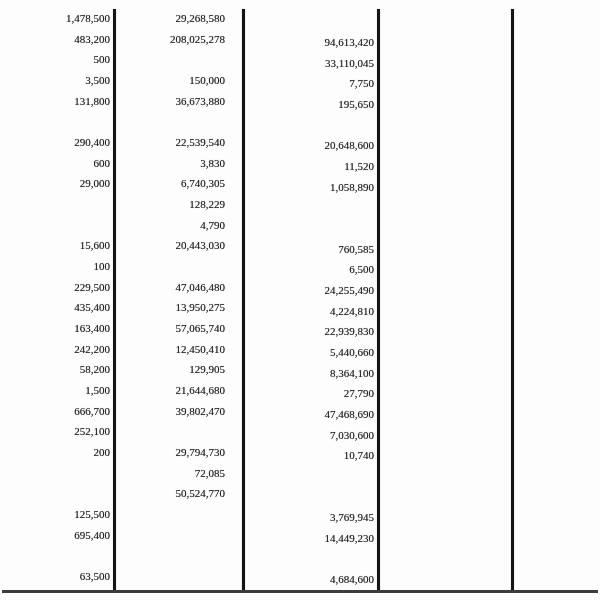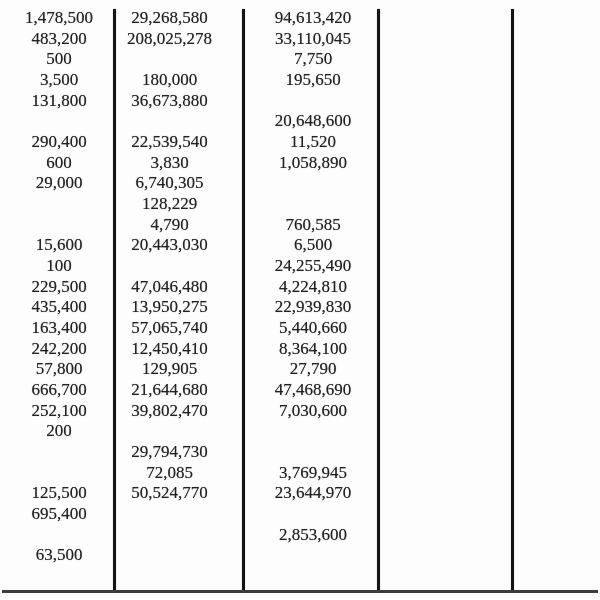--- a/index.html
+++ b/index.html
@@ -11,28 +11,28 @@
     position: relative;
     width: 600px;
     height: 600px;
     background: #fdfdfd;
     overflow: hidden;
     font-family: "Liberation Serif", "DejaVu Serif", serif;
   }
   .col {
     position: absolute;
     top: 8px;
-    text-align: center;
+    text-align: right;
     color: #222222;
-    font-size: 17px;
+    font-size: 11px;
     text-shadow: 0 0 0.8px rgba(34,34,34,0.55);
   }
   .col-1 { left: 8px;   width: 102px; }
   .col-2 { left: 114px; width: 111px; }
-  .col-3 { left: 252px; width: 122px; }
+  .col-3 { left: 252px; width: 122px; margin-top: 24px; }
   .cell {
     height: 20.68px;
     line-height: 20.68px;
     white-space: nowrap;
   }
   .vrule {
     position: absolute;
     top: 9px;
     height: 581px;
     width: 3px;
@@ -68,36 +68,37 @@
       <div class="cell">600</div>
       <div class="cell">29,000</div>
       <div class="cell"></div>
       <div class="cell"></div>
       <div class="cell">15,600</div>
       <div class="cell">100</div>
       <div class="cell">229,500</div>
       <div class="cell">435,400</div>
       <div class="cell">163,400</div>
       <div class="cell">242,200</div>
-      <div class="cell">57,800</div>
+      <div class="cell">58,200</div>
+      <div class="cell">1,500</div>
       <div class="cell">666,700</div>
       <div class="cell">252,100</div>
       <div class="cell">200</div>
       <div class="cell"></div>
       <div class="cell"></div>
       <div class="cell">125,500</div>
       <div class="cell">695,400</div>
       <div class="cell"></div>
       <div class="cell">63,500</div>
     </div>
   <div class="col col-2">
       <div class="cell">29,268,580</div>
       <div class="cell">208,025,278</div>
       <div class="cell"></div>
-      <div class="cell">180,000</div>
+      <div class="cell">150,000</div>
       <div class="cell">36,673,880</div>
       <div class="cell"></div>
       <div class="cell">22,539,540</div>
       <div class="cell">3,830</div>
       <div class="cell">6,740,305</div>
       <div class="cell">128,229</div>
       <div class="cell">4,790</div>
       <div class="cell">20,443,030</div>
       <div class="cell"></div>
       <div class="cell">47,046,480</div>
@@ -129,26 +130,27 @@
       <div class="cell">760,585</div>
       <div class="cell">6,500</div>
       <div class="cell">24,255,490</div>
       <div class="cell">4,224,810</div>
       <div class="cell">22,939,830</div>
       <div class="cell">5,440,660</div>
       <div class="cell">8,364,100</div>
       <div class="cell">27,790</div>
       <div class="cell">47,468,690</div>
       <div class="cell">7,030,600</div>
+      <div class="cell">10,740</div>
       <div class="cell"></div>
       <div class="cell"></div>
       <div class="cell">3,769,945</div>
-      <div class="cell">23,644,970</div>
+      <div class="cell">14,449,230</div>
       <div class="cell"></div>
-      <div class="cell">2,853,600</div>
+      <div class="cell">4,684,600</div>
     </div>
 
   <div class="vrule vrule-1"></div>
   <div class="vrule vrule-2"></div>
   <div class="vrule vrule-3"></div>
   <div class="vrule vrule-4"></div>
 
   <div class="hrule"></div>
 </div>
 

